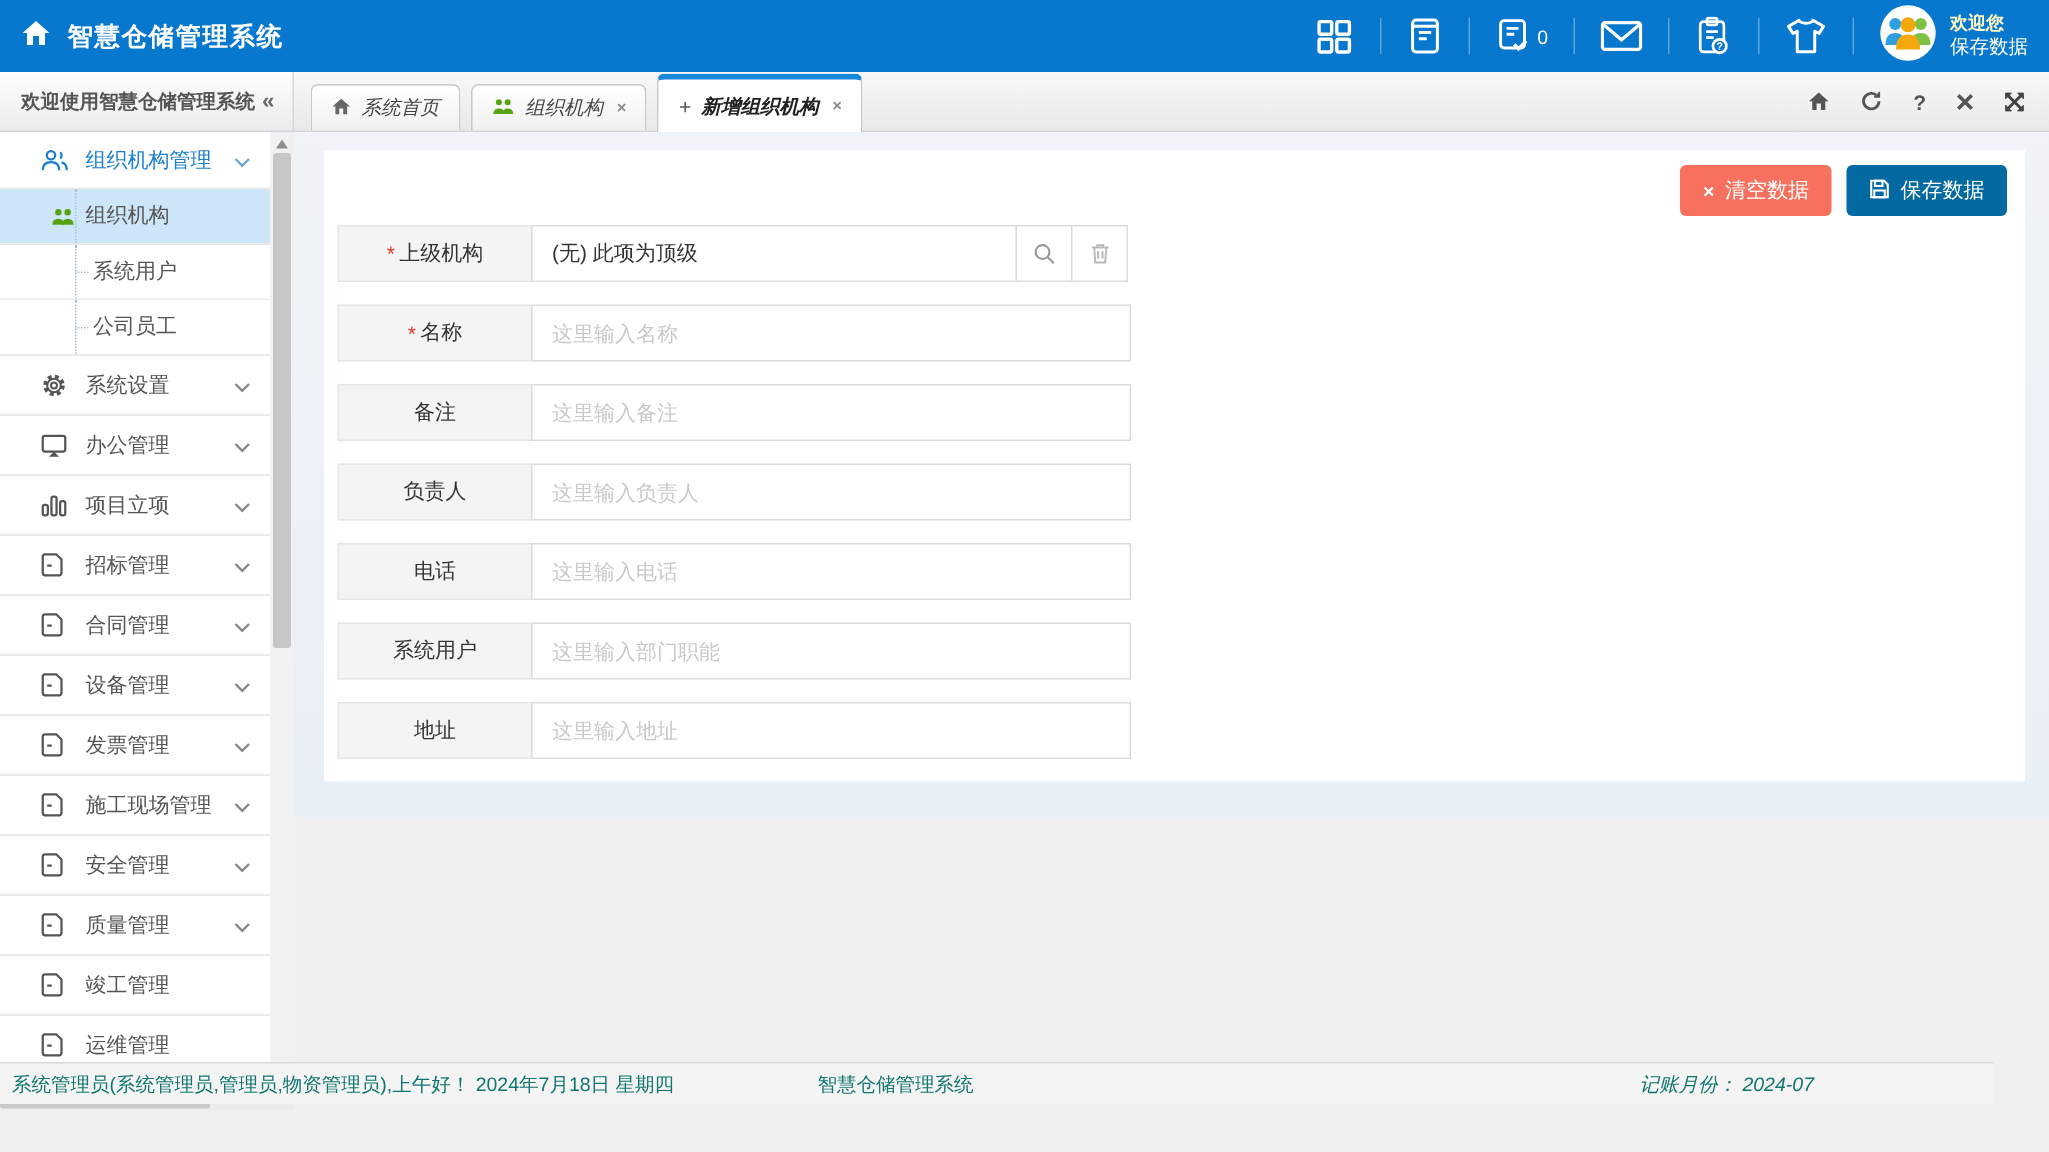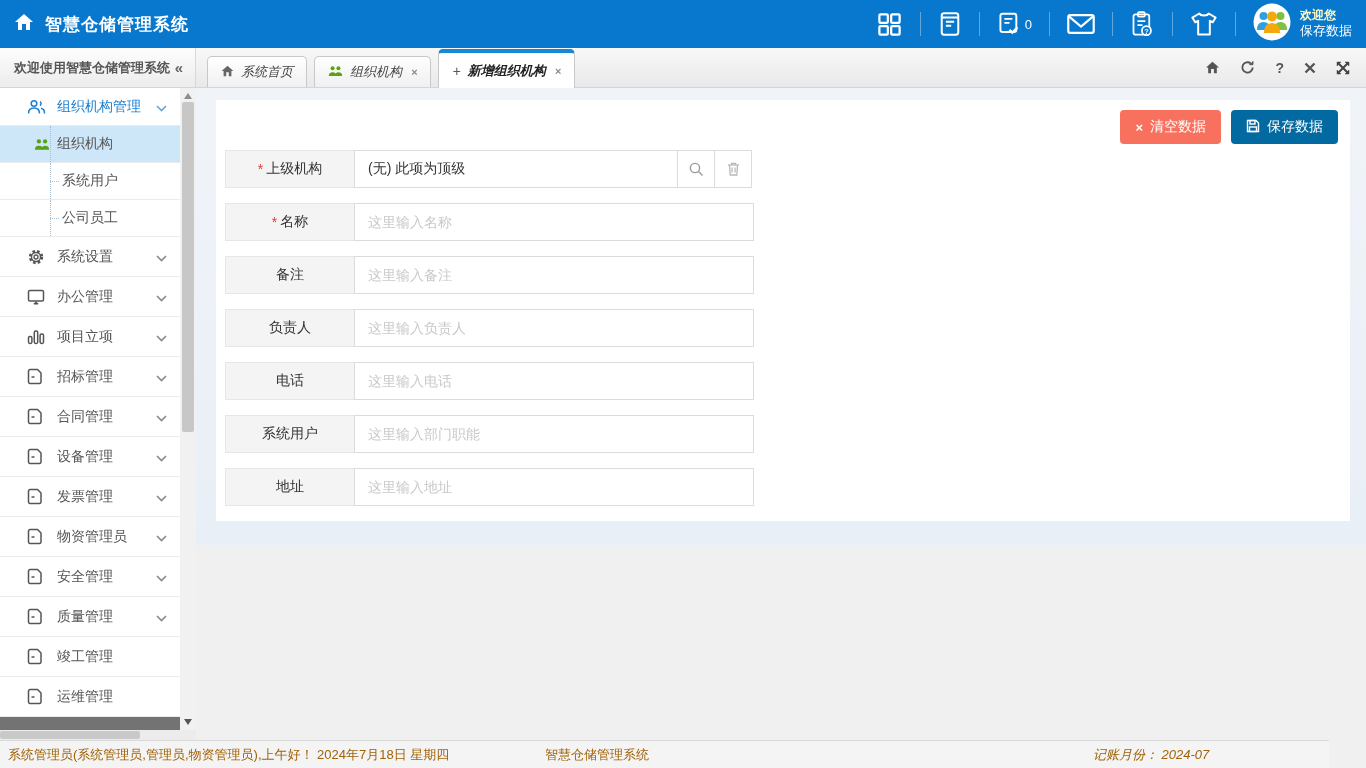--- a/index.html
+++ b/index.html
@@ -69,21 +69,21 @@
   .frow { display:flex; margin-bottom:15px; }
   .flabel { width:130px; height:38px; background:#f4f4f4; border:1px solid #e6e6e6; display:flex; align-items:center; justify-content:center; font-size:14px; color:#333; }
   .req { color:#e53a2e; margin-right:3px; font-size:14px; }
   .fbox { width:400px; height:38px; border:1px solid #dcdcdc; margin-left:-1px; background:#fff; display:flex; align-items:center; }
   .fbox.short { width:324px; }
   .fbox input { border:none; outline:none; width:100%; height:100%; padding:0 13px; font-size:14px; font-family:inherit; color:#333; background:transparent; }
   .fbox input::placeholder { color:#c9c9c9; }
   .icon-btn { width:38px; height:38px; border:1px solid #dcdcdc; margin-left:-1px; background:#fff; display:flex; align-items:center; justify-content:center; cursor:pointer; }
 
   
-  .footer { position:absolute; left:0; top:740px; width:1329px; height:28px; background:#f4f4f4; border-top:1px solid #d9d9d9; font-size:13px; color:#a16207; }
+  .footer { position:absolute; left:0; top:708px; width:1329px; height:28px; background:#f4f4f4; border-top:1px solid #d9d9d9; font-size:13px; color:#0f766e; }
   .foot-left { position:absolute; left:8px; top:0; line-height:27px; }
   .foot-center { position:absolute; left:545px; top:0; line-height:27px; }
   .foot-right { position:absolute; left:1093px; top:0; line-height:27px;font-style:italic; }
 
   svg { flex:none; }
 </style>
 </head>
 <body>
 
 <div class="header">
@@ -356,21 +356,21 @@
         </svg></span>
   </div>
 
   <div class="nav-item">
     <span class="nicon">
       <svg width="16" height="17" viewBox="0 0 16 17" fill="none" stroke="#555" stroke-width="1.5">
           <path d="M3 1.5 H10.5 L14 5 V14 a1.5 1.5 0 0 1 -1.5 1.5 H3 a1.5 1.5 0 0 1 -1.5 -1.5 V3 A1.5 1.5 0 0 1 3 1.5 Z"></path>
           <path d="M4.5 9 H7.5"></path>
         </svg>
     </span>
-    <span>物资管理员</span>
+    <span>施工现场管理</span>
     <span class="chv"><svg width="11" height="7" viewBox="0 0 11 7" fill="none" stroke="currentColor" stroke-width="1.6">
           <path d="M1 1 L5.5 5.5 L10 1"></path>
         </svg></span>
   </div>
 
   <div class="nav-item">
     <span class="nicon">
       <svg width="16" height="17" viewBox="0 0 16 17" fill="none" stroke="#555" stroke-width="1.5">
           <path d="M3 1.5 H10.5 L14 5 V14 a1.5 1.5 0 0 1 -1.5 1.5 H3 a1.5 1.5 0 0 1 -1.5 -1.5 V3 A1.5 1.5 0 0 1 3 1.5 Z"></path>
           <path d="M4.5 9 H7.5"></path>

